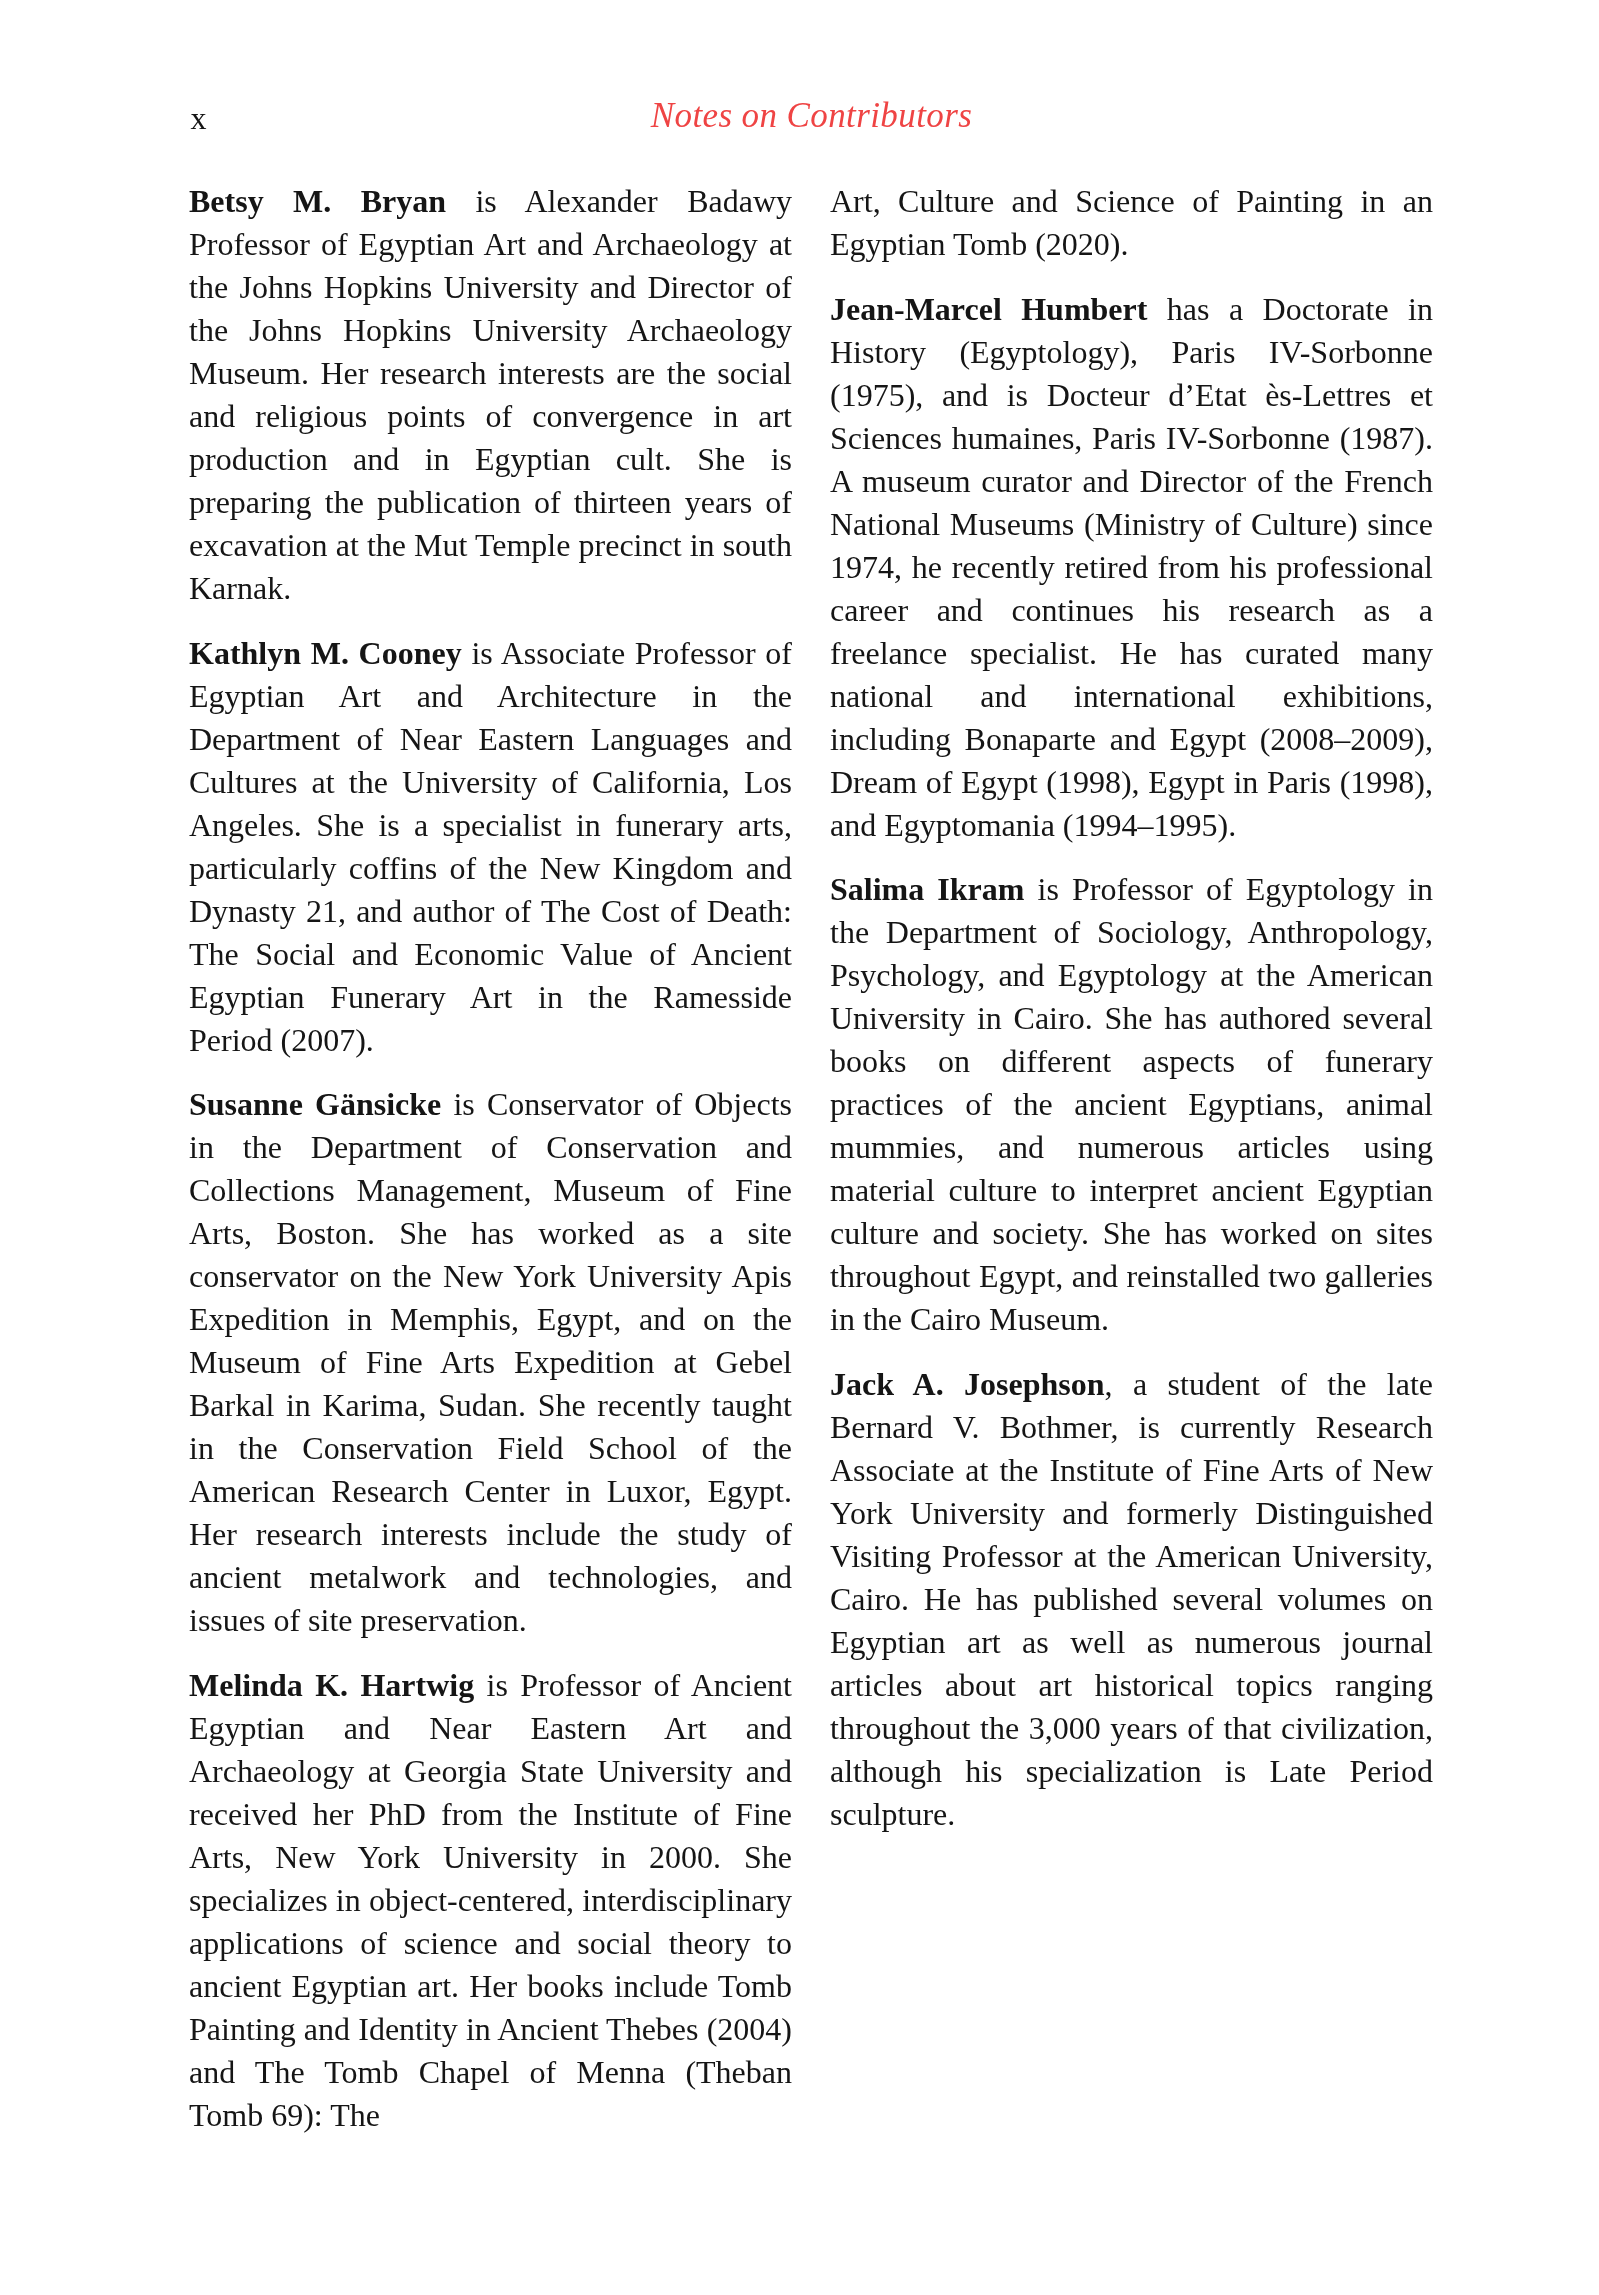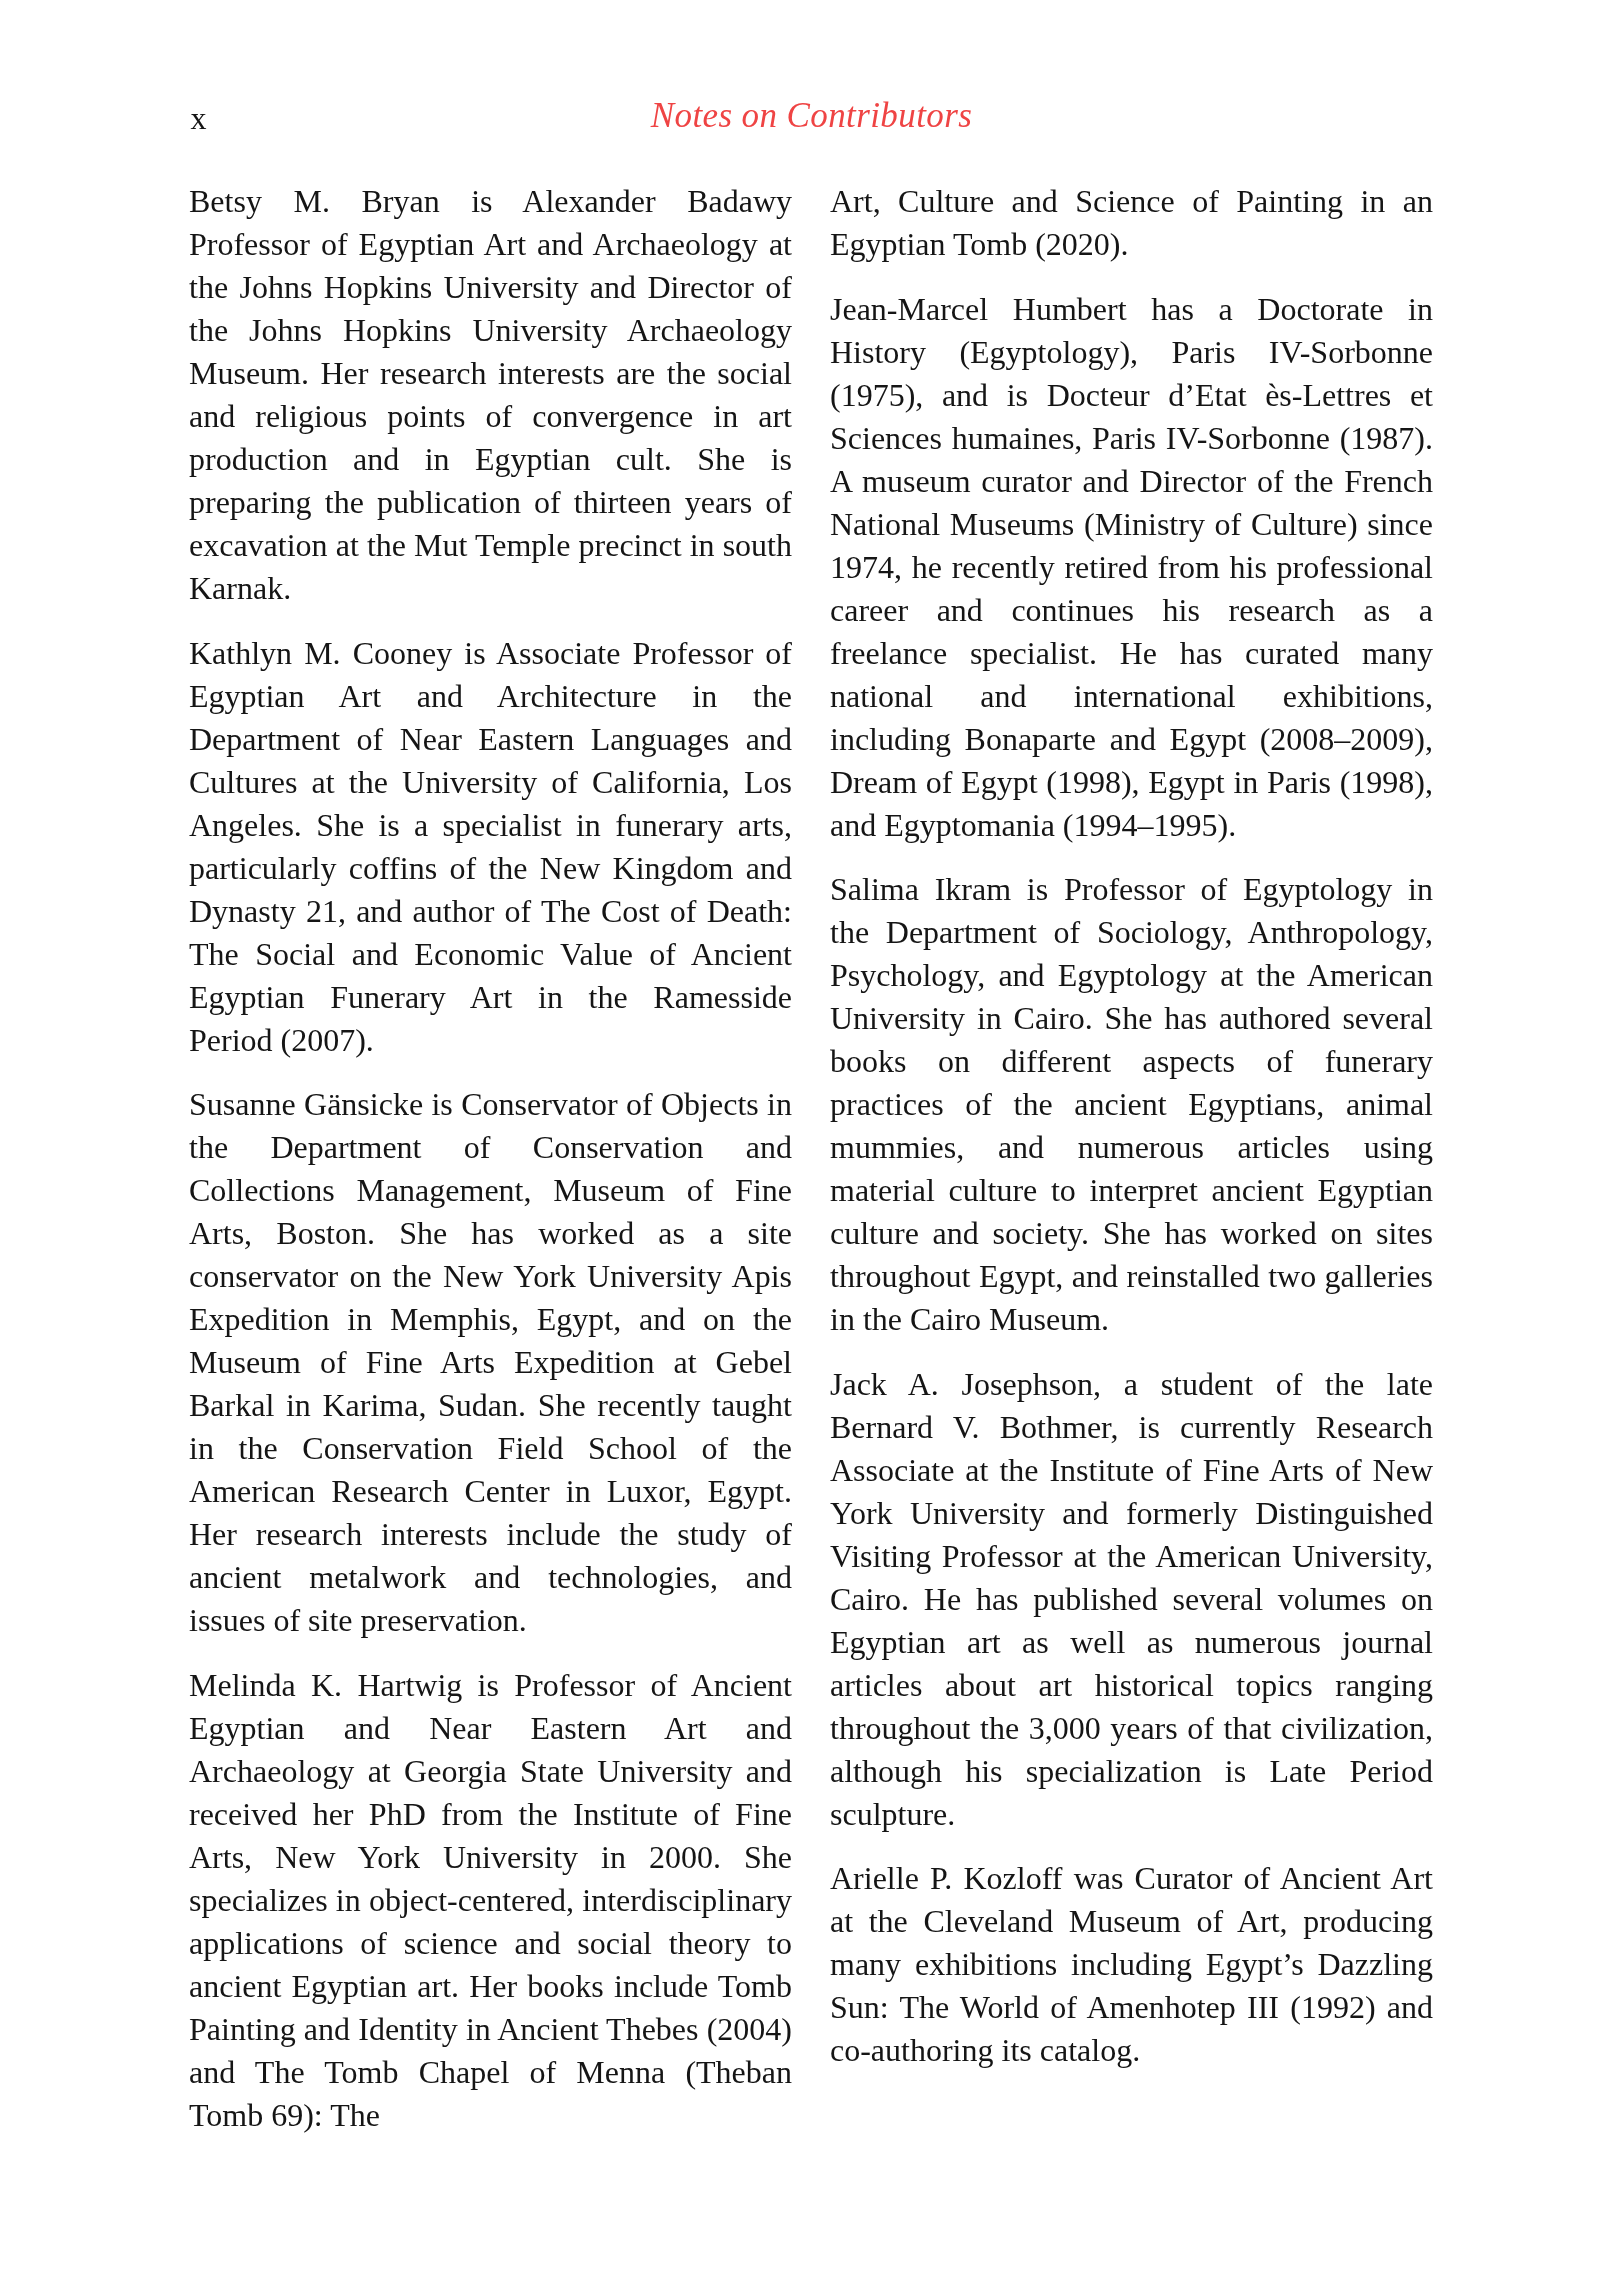--- a/index.html
+++ b/index.html
@@ -58,21 +58,21 @@
   }
   .para {
     margin: 0 0 21.5px 0;
     font-size: 32px;
     line-height: 43px;
     text-align: justify;
     text-justify: inter-word;
     color: #151515;
   }
   .para:last-child { margin-bottom: 0; }
-  .seg-bold   { font-weight: normal; }
+  .seg-bold   { font-weight: bold; }
   .seg-italic { }
   .seg-roman  { font-weight: normal; font-style: normal; }
 </style>
 </head>
 <body>
 
 <div class="page" style="background: rgb(255, 255, 255); color: rgb(21, 21, 21);">
   <div class="page-header">
     <span class="page-number">x</span>
     <div class="running-title">Notes on Contributors</div>
@@ -83,17 +83,16 @@
         <p class="para"><span class="seg-bold">Betsy M. Bryan</span><span class="seg-roman"> is Alexander Badawy Professor of Egyptian Art and Archaeology at the Johns Hopkins University and Director of the Johns Hopkins University Archaeology Museum. Her research interests are the social and religious points of convergence in art production and in Egyptian cult. She is preparing the publication of thirteen years of excavation at the Mut Temple precinct in south Karnak.</span></p>
         <p class="para"><span class="seg-bold">Kathlyn M. Cooney</span><span class="seg-roman"> is Associate Professor of Egyptian Art and Architecture in the Department of Near Eastern Languages and Cultures at the University of California, Los Angeles. She is a specialist in funerary arts, particularly coffins of the New Kingdom and Dynasty 21, and author of </span><span class="seg-italic">The Cost of Death: The Social and Economic Value of Ancient Egyptian Funerary Art in the Ramesside Period</span><span class="seg-roman"> (2007).</span></p>
         <p class="para"><span class="seg-bold">Susanne Gänsicke</span><span class="seg-roman"> is Conservator of Objects in the Department of Conservation and Collections Management, Museum of Fine Arts, Boston. She has worked as a site conservator on the New York University Apis Expedition in Memphis, Egypt, and on the Museum of Fine Arts Expedition at Gebel Barkal in Karima, Sudan. She recently taught in the Conservation Field School of the American Research Center in Luxor, Egypt. Her research interests include the study of ancient metalwork and technologies, and issues of site preservation.</span></p>
         <p class="para"><span class="seg-bold">Melinda K. Hartwig</span><span class="seg-roman"> is Professor of Ancient Egyptian and Near Eastern Art and Archaeology at Georgia State University and received her PhD from the Institute of Fine Arts, New York University in 2000. She specializes in object-centered, interdisciplinary applications of science and social theory to ancient Egyptian art. Her books include </span><span class="seg-italic">Tomb Painting and Identity in Ancient Thebes</span><span class="seg-roman"> (2004) and </span><span class="seg-italic">The Tomb Chapel of Menna (Theban Tomb 69): The</span></p>
       </div>
     <div class="col">
         <p class="para"><span class="seg-italic">Art, Culture and Science of Painting in an Egyptian Tomb</span><span class="seg-roman"> (2020).</span></p>
         <p class="para"><span class="seg-bold">Jean-Marcel Humbert</span><span class="seg-roman"> has a Doctorate in History (Egyptology), Paris IV-Sorbonne (1975), and is Docteur d’Etat ès-Lettres et Sciences humaines, Paris IV-Sorbonne (1987). A museum curator and Director of the French National Museums (Ministry of Culture) since 1974, he recently retired from his professional career and continues his research as a freelance specialist. He has curated many national and international exhibitions, including Bonaparte and Egypt (2008–2009), Dream of Egypt (1998), Egypt in Paris (1998), and Egyptomania (1994–1995).</span></p>
         <p class="para"><span class="seg-bold">Salima Ikram</span><span class="seg-roman"> is Professor of Egyptology in the Department of Sociology, Anthropology, Psychology, and Egyptology at the American University in Cairo. She has authored several books on different aspects of funerary practices of the ancient Egyptians, animal mummies, and numerous articles using material culture to interpret ancient Egyptian culture and society. She has worked on sites throughout Egypt, and reinstalled two galleries in the Cairo Museum.</span></p>
         <p class="para"><span class="seg-bold">Jack A. Josephson</span><span class="seg-roman">, a student of the late Bernard V. Bothmer, is currently Research Associate at the Institute of Fine Arts of New York University and formerly Distinguished Visiting Professor at the American University, Cairo. He has published several volumes on Egyptian art as well as numerous journal articles about art historical topics ranging throughout the 3,000 years of that civilization, although his specialization is Late Period sculpture.</span></p>
-        <p class="para"><span class="seg-bold">Arielle P. Kozloff</span><span class="seg-roman"> was Curator of Ancient Art at the Cleveland Museum of Art, producing many exhibitions including Egypt’s Dazzling Sun: The World of Amenhotep III (1992) and co-authoring its catalog.</span></p>
       </div>
   </div>
 </div>
 
 
 </body></html>

